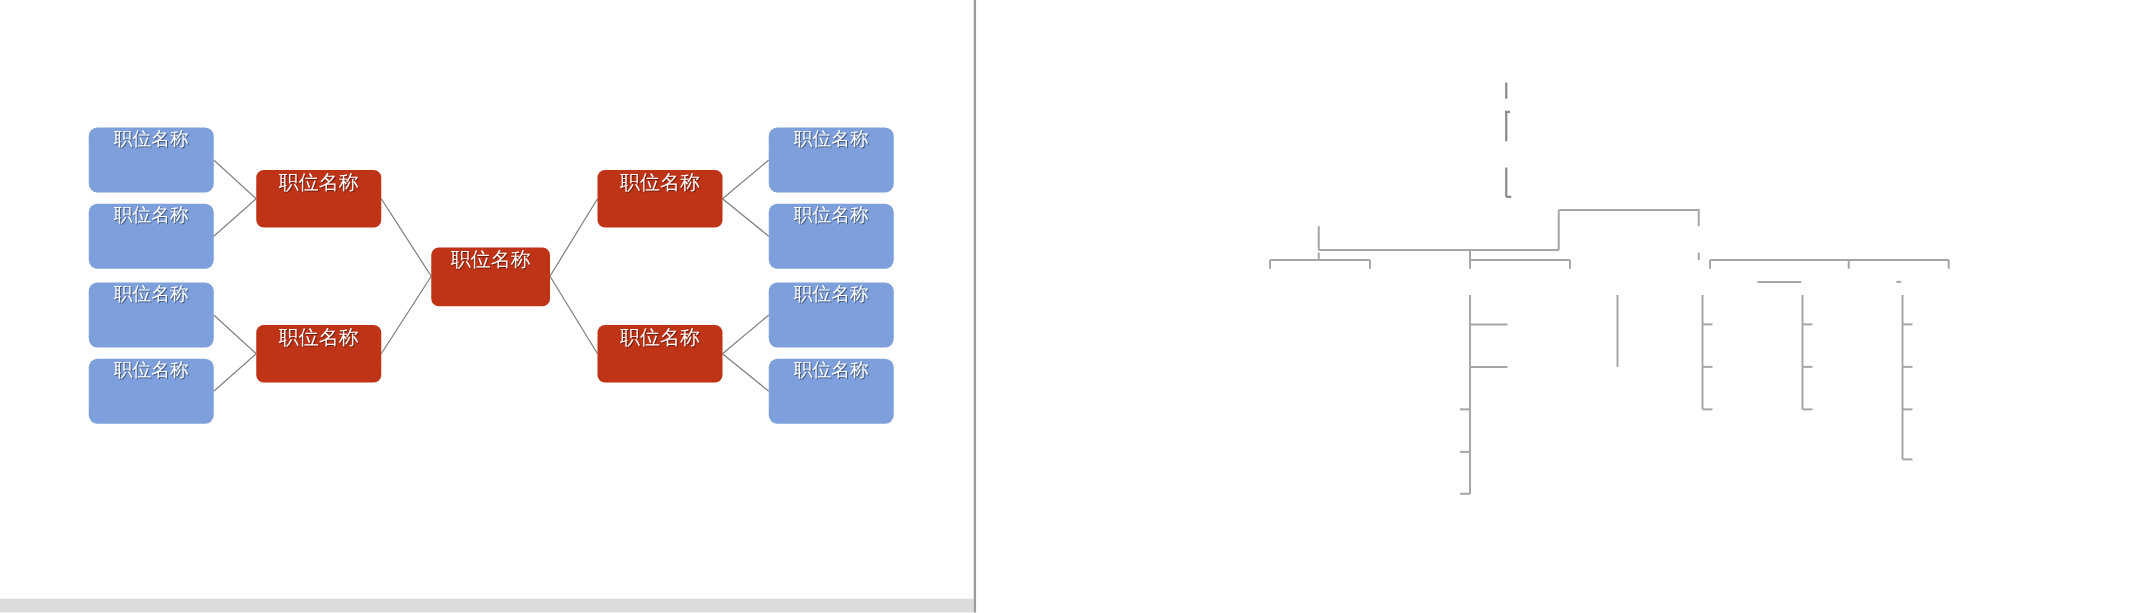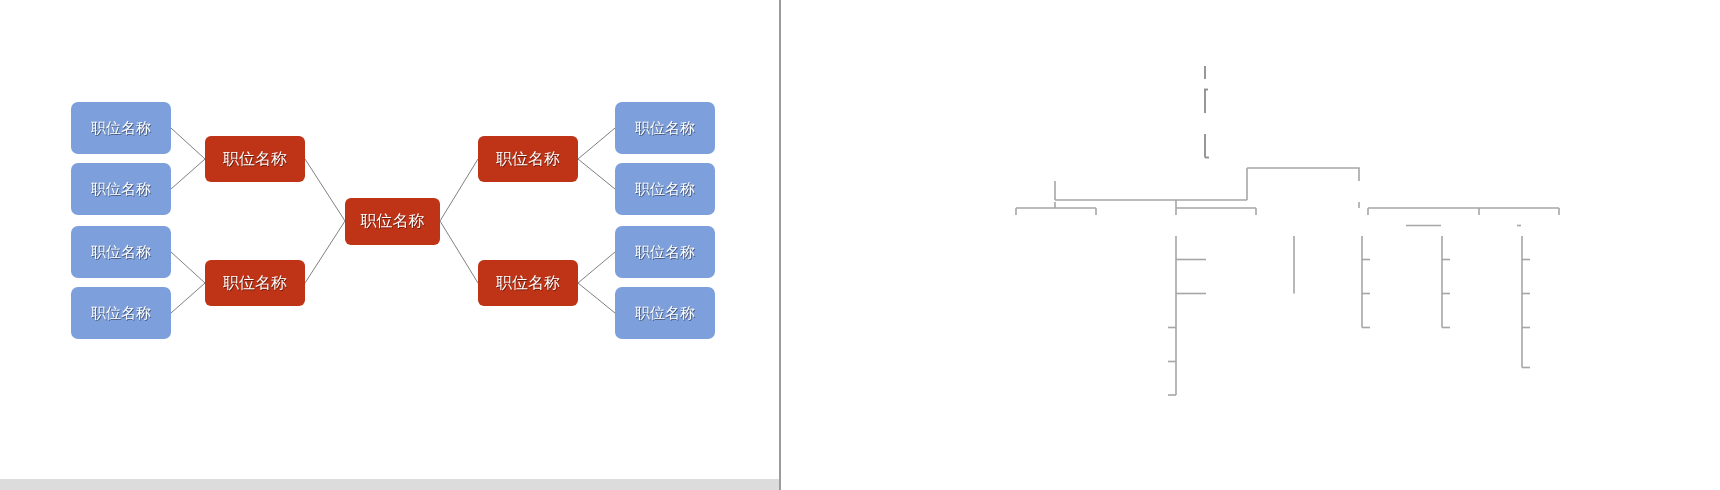--- a/index.html
+++ b/index.html
@@ -7,21 +7,21 @@
   .stage{position:relative;width:1720px;height:490px;background:#fff;}
 
   .panel{position:absolute;top:0;height:490px;background:#ffffff;}
   #panel-left{left:0;width:779px;}
   #panel-right{left:781px;width:939px;}
 
   .divider{position:absolute;left:779px;top:0;width:2px;height:490px;background:#9b9b9b;}
   .footer-bar{position:absolute;left:0;bottom:0;width:779px;height:11px;background:#dcdcdc;}
 
   
-  .node{position:absolute;box-sizing:border-box;display:flex;align-items:center;
+  .node{position:absolute;box-sizing:border-box;display:flex;align-items:flex-start;
         justify-content:center;color:#ffffff;white-space:nowrap;
         text-shadow:0.7px 0.7px 0.6px rgba(0,0,0,.45);}
   .blue{background:#7d9fdb;}
   .red {background:#bf3317;}
 
   
   .lm{border-radius:7px;font-size:15px;}
   .lm.red{border-radius:6px;font-size:16px;}
 
   svg.wires{position:absolute;left:0;top:0;width:100%;height:100%;overflow:visible;pointer-events:none;}

